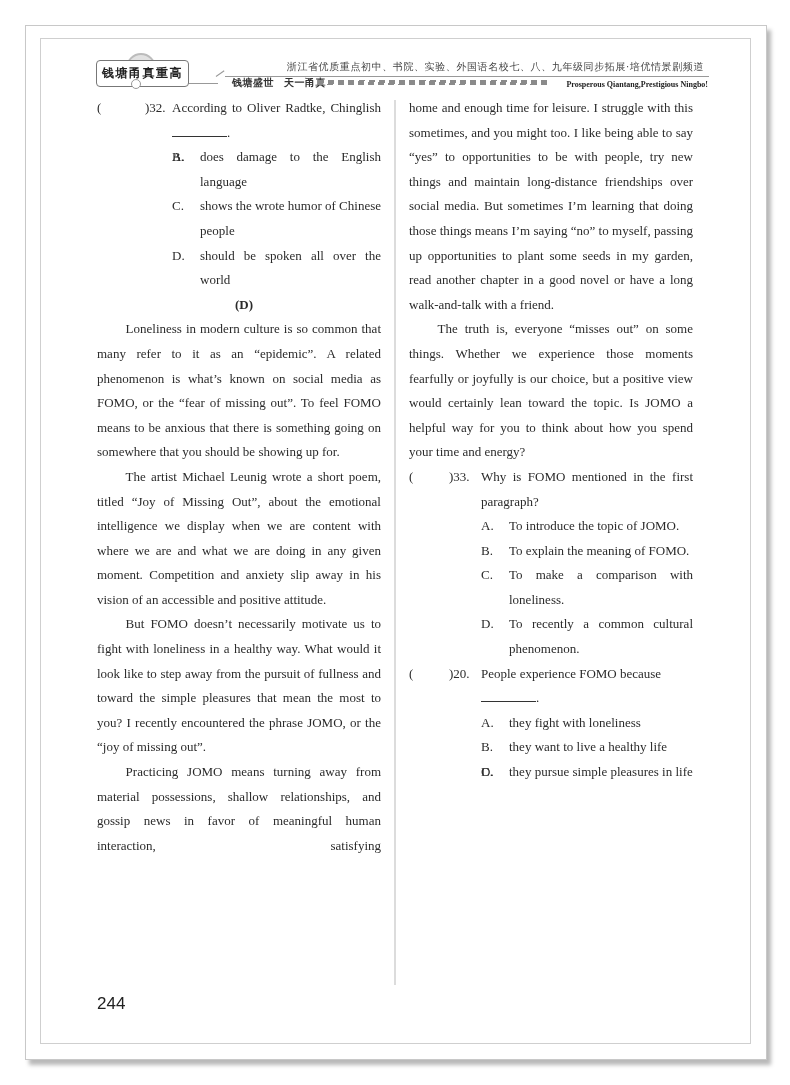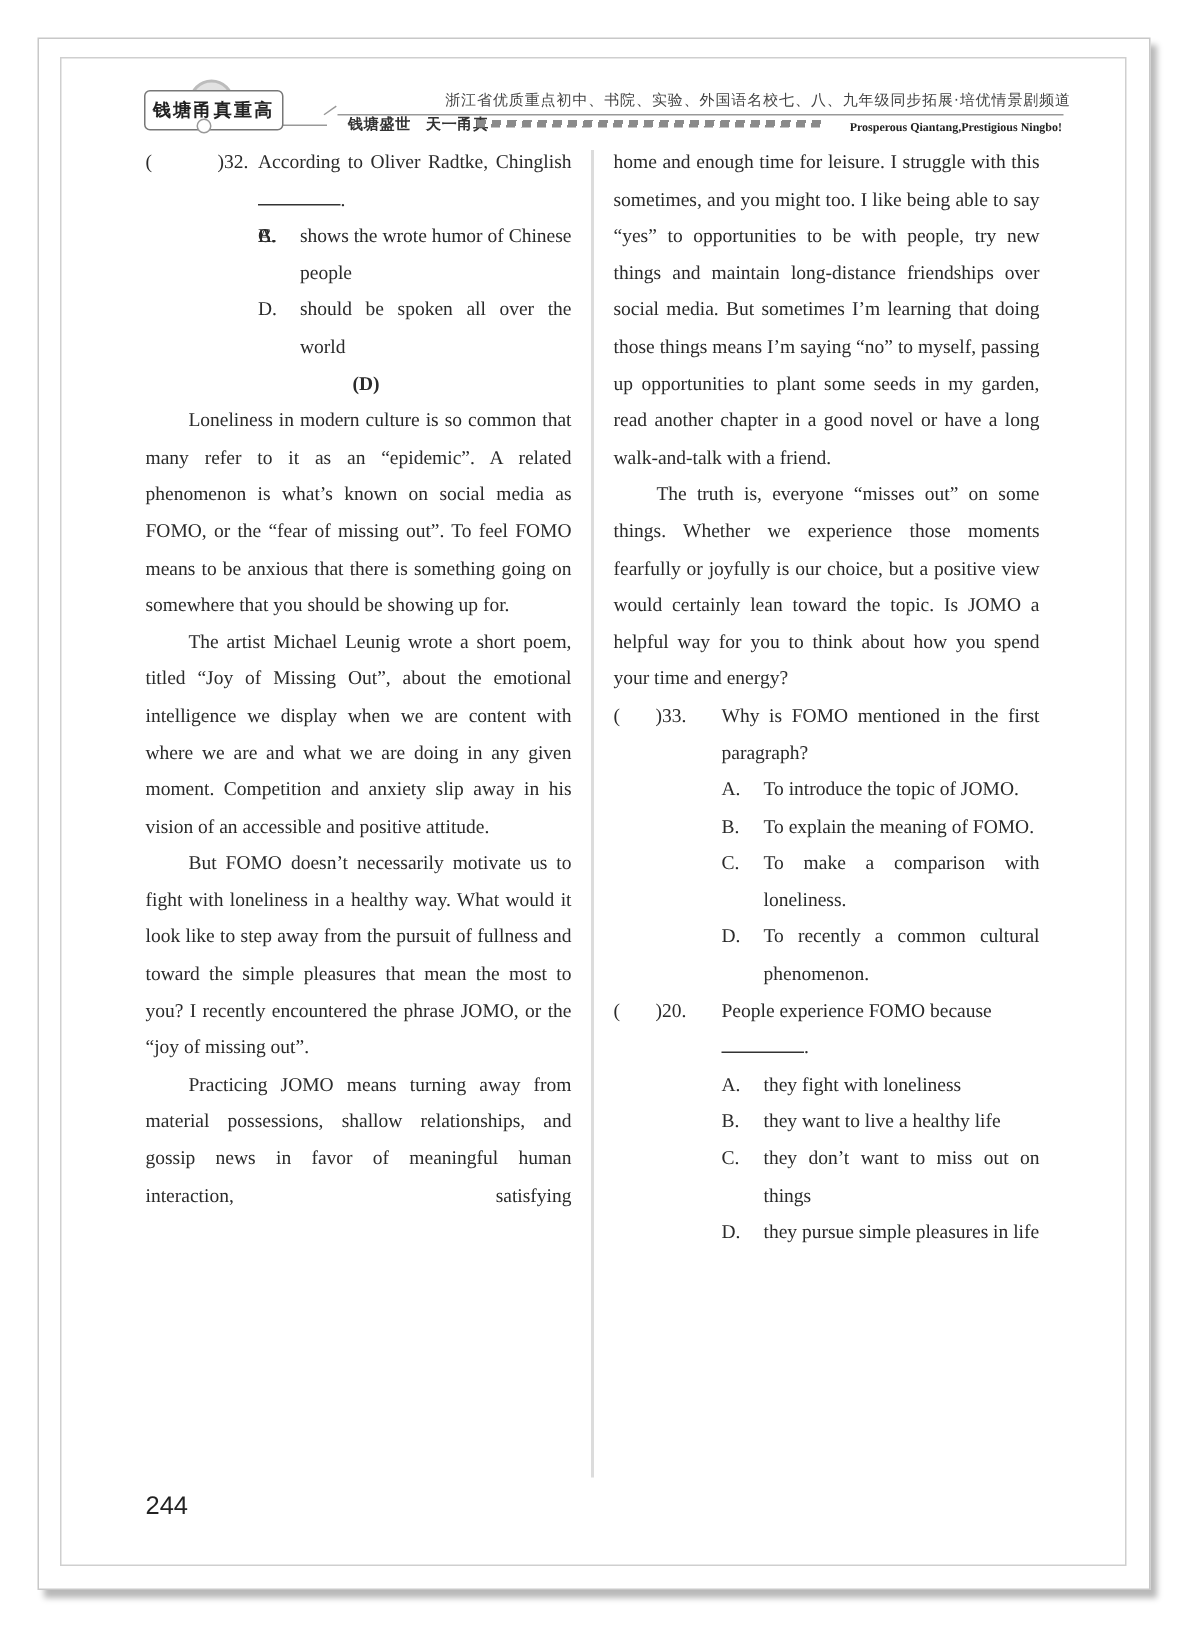--- a/index.html
+++ b/index.html
@@ -37,21 +37,21 @@
   .header-sub-left {
     position: absolute; left: 232px; top: 76px; font-family: "DejaVu Sans", sans-serif;
     font-size: 10px; font-weight: bold; color: #333; letter-spacing: 0.5px;
   }
   .header-sub-left span { margin-right: 10px; }
   .dash-strip {
     position: absolute; left: 318px; top: 80px; width: 232px; height: 5px;
     background: repeating-linear-gradient(100deg, #8a8a8a 0 6px, transparent 6px 10px);
   }
   .header-title-right {
-    position: absolute; right: 76px; top: 60px; font-family: "DejaVu Sans", sans-serif;
+    position: absolute; right: 86px; top: 60px; font-family: "DejaVu Sans", sans-serif;
     font-size: 10px; color: #444; letter-spacing: 0.6px;
   }
   .header-motto {
     position: absolute; right: 82px; top: 80px; font-family: "Liberation Serif", serif;
     font-size: 8px; font-weight: bold; color: #222;
   }
   .col-divider { position: absolute; left: 394px; top: 100px; width: 2px; height: 885px; background: #dcdcdc; }
   
   .col { position: absolute; top: 96px; font-size: 13px; line-height: 24.6px; color: #2b2b2b; }
   .col.left { left: 97px; width: 284px; }
@@ -59,21 +59,21 @@
   .p { text-align: justify; text-align-last: left; margin: 0; }
   .indent { text-indent: 2.2em; }
   .q { position: relative; padding-left: 75px; }
   .q .paren { position: absolute; left: 0; top: 0; }
   .q .num { position: absolute; left: 48px; top: 0; }
   .q .stem { text-align: justify; }
   .opt { position: relative; padding-left: 103px; }
   .opt .letter { position: absolute; left: 75px; top: 0; }
   .opt .otext { text-align: justify; text-align-last: left; }
   .col.right .q { padding-left: 72px; }
-  .col.right .q .num { left: 28px; text-align: right; }
+  .col.right .q .num { left: 40px; text-align: right; }
   .col.right .opt { padding-left: 100px; }
   .col.right .opt .letter { left: 72px; }
   .blank { display: inline-block; width: 55px; border-bottom: 1px solid #333; height: 14px; vertical-align: baseline; }
   .section-label { text-align: center; font-weight: bold; padding-left: 10px; }
   .page-number {
     position: absolute; left: 97px; top: 994px; font-family: "Liberation Sans", sans-serif;
     font-size: 17px; color: #222;
   }
 </style>
 </head>
@@ -101,20 +101,21 @@
   <div class="q">
     <span class="paren">(</span>
     <span class="num">)32.</span>
     <div class="stem"><span>According to Oliver Radtke, Chinglish </span><span class="blank"></span><span>.</span></div>
   </div>
   <div class="opt">
       <span class="letter">A.</span>
     </div>
   <div class="opt">
       <span class="letter">B.</span>
+      <div class="otext">does damage to the English language</div>
     </div>
   <div class="opt">
       <span class="letter">C.</span>
       <div class="otext">shows the wrote humor of Chinese people</div>
     </div>
   <div class="opt">
       <span class="letter">D.</span>
       <div class="otext">should be spoken all over the world</div>
     </div>
 
@@ -160,21 +161,20 @@
   <div class="opt">
       <span class="letter">A.</span>
       <div class="otext">they fight with loneliness</div>
     </div>
   <div class="opt">
       <span class="letter">B.</span>
       <div class="otext">they want to live a healthy life</div>
     </div>
   <div class="opt">
       <span class="letter">C.</span>
-      <div class="otext">they don’t want to miss out on things</div>
     </div>
   <div class="opt">
       <span class="letter">D.</span>
       <div class="otext">they pursue simple pleasures in life</div>
     </div>
 </div>
 
 <div class="page-number">244</div>
 
 </body></html>

